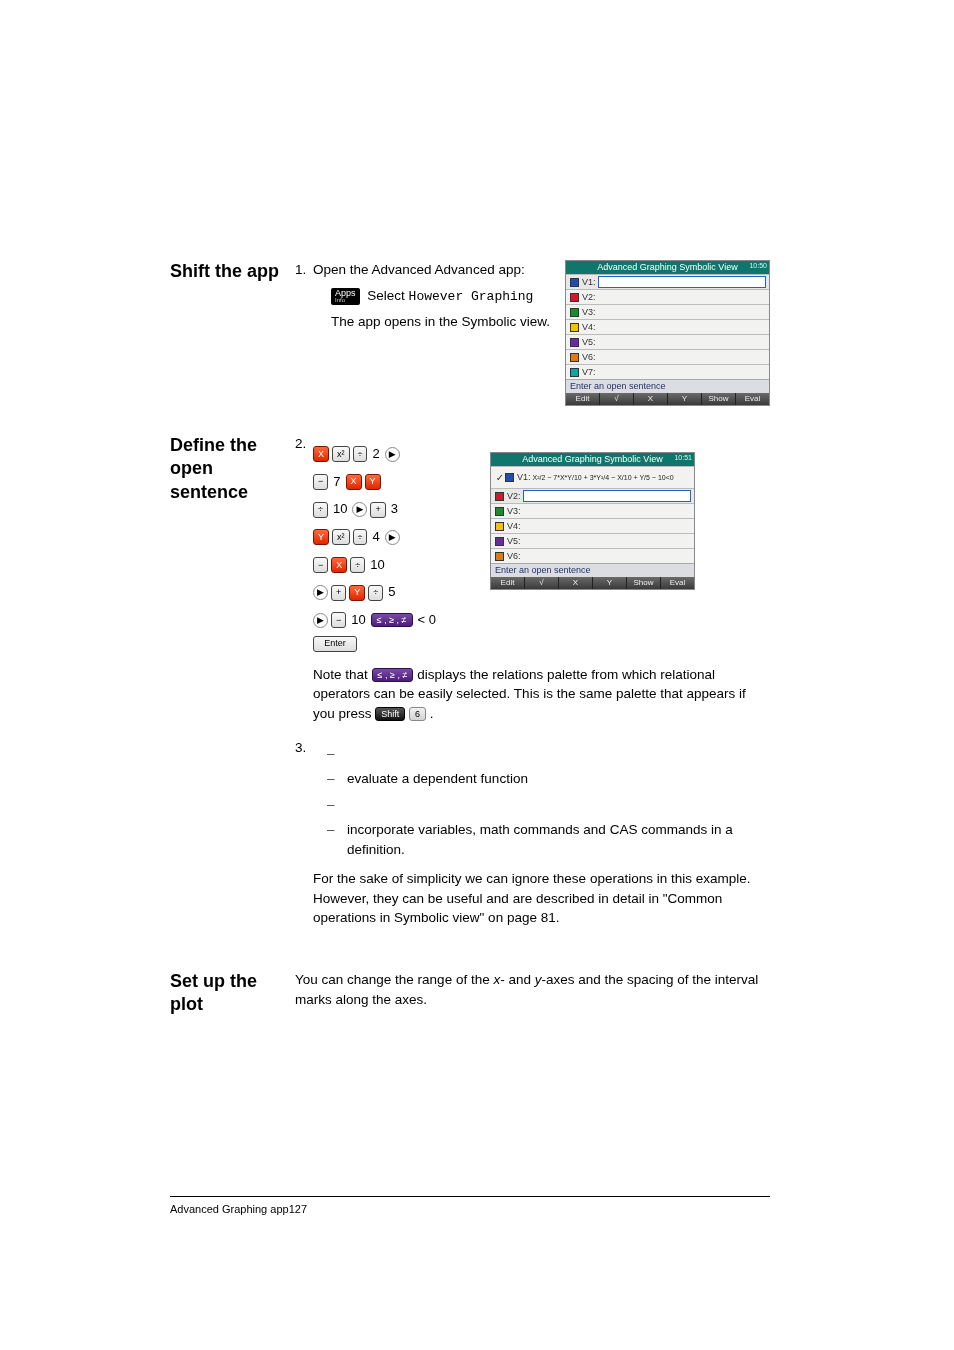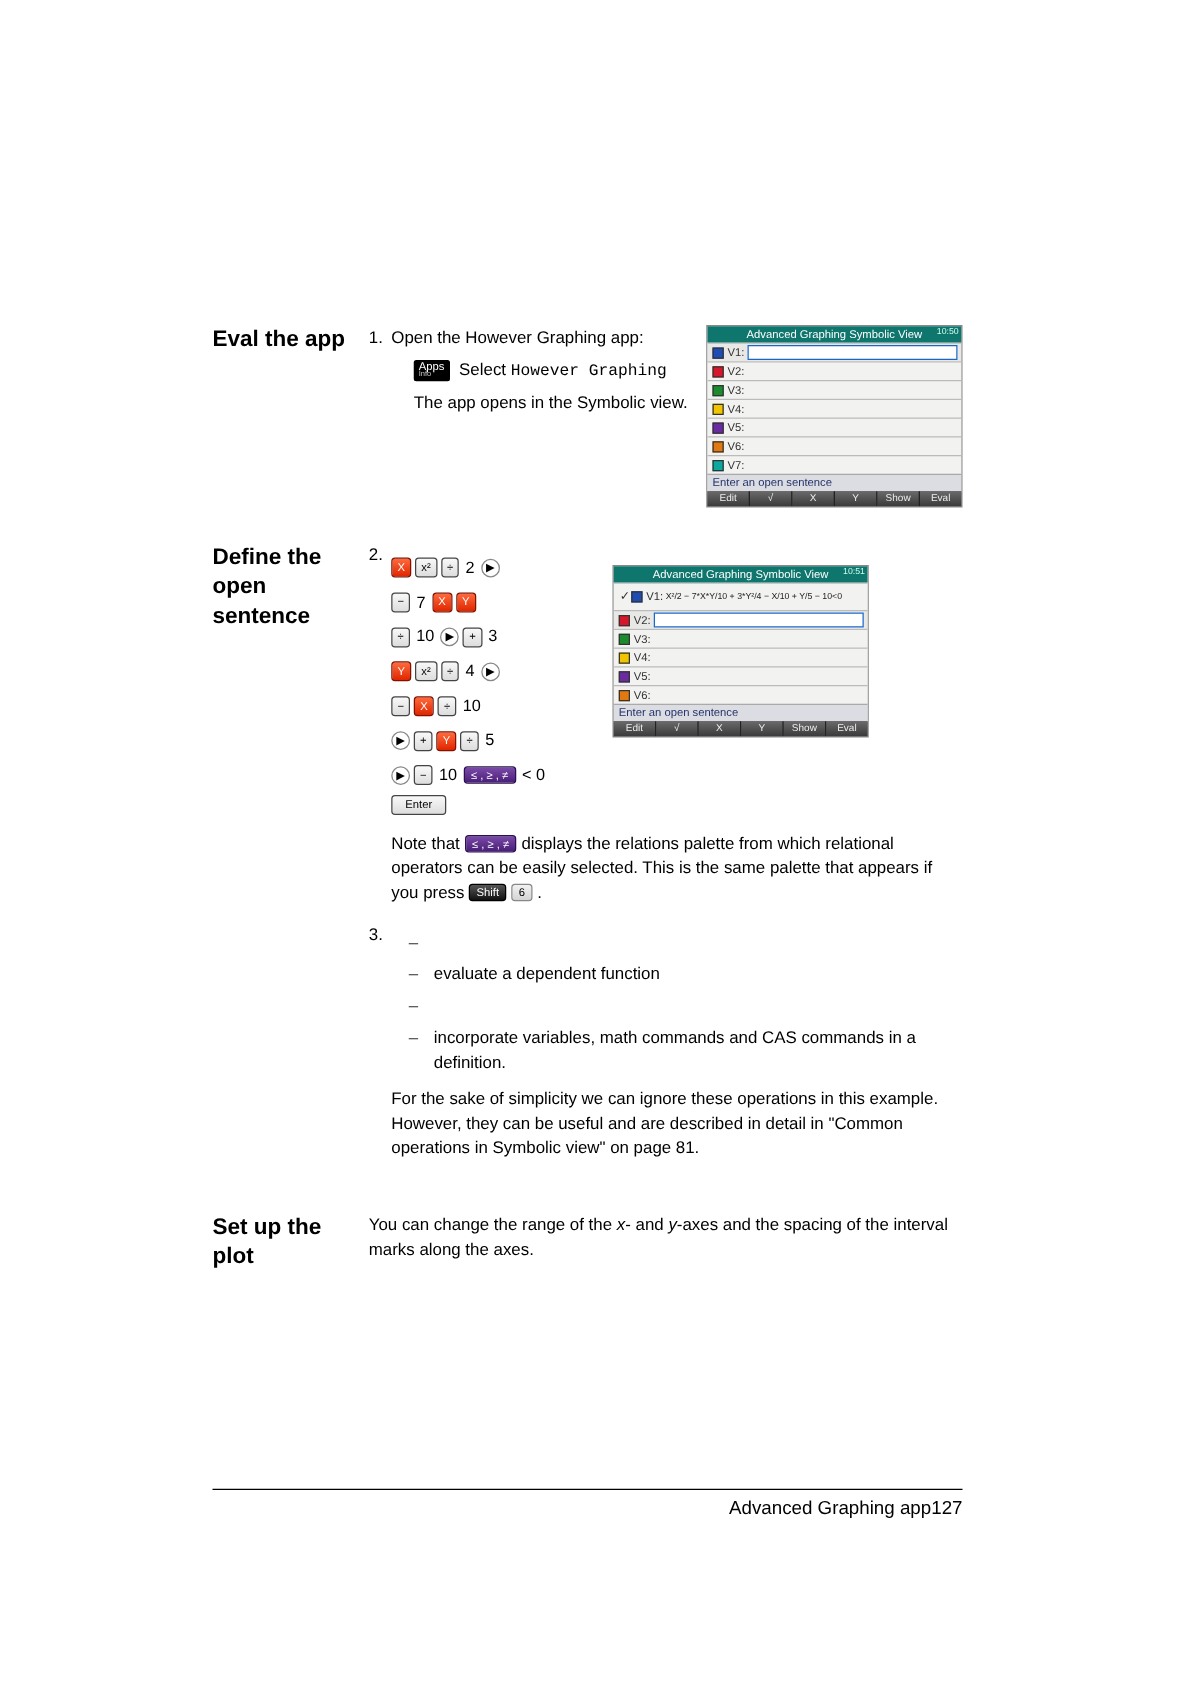--- a/index.html
+++ b/index.html
@@ -218,50 +218,50 @@
 
   
   .footer {
     position: absolute;
     left: 170px;
     bottom: 135px;
     width: 600px;
     border-top: 1px solid #000;
     padding-top: 6px;
     display: flex;
-    justify-content: flex-end;
-    font-size: 15px;
+    justify-content: flex-start;
+    font-size: 11px;
     font-family: "Trebuchet MS", Arial, sans-serif;
   }
 
   
   .c-blue { background:#1f4db3;}
   .c-red { background:#d4172a;}
   .c-green { background:#1a8c2e;}
   .c-yellow { background:#f0c400;}
   .c-purple { background:#6a2aa0;}
   .c-orange { background:#e07a10;}
   .c-teal { background:#0aa89e;}
 </style>
 </head>
 <body>
 
 <div class="page">
 
   <div class="section">
     <div class="heading-col">
-      <div class="heading">Eval the app</div>
+      <div class="heading">Shift the app</div>
     </div>
     <div class="body-col">
       <div class="row-flex">
         <div style="flex:1">
           <div class="step">
             <div class="step-num">1.</div>
             <div class="step-body">
-              <div>Open the However Graphing app:</div>
+              <div>Open the Advanced Advanced app:</div>
               <div class="indent">
                 <span class="apps-badge">
                   <span>Apps</span>
                   <span class="sub-txt">Info</span>
                 </span>
                 <span>Select</span>
                 <span class="mono">However Graphing</span>
               </div>
               <div class="indent">The app opens in the Symbolic view.</div>
             </div>

